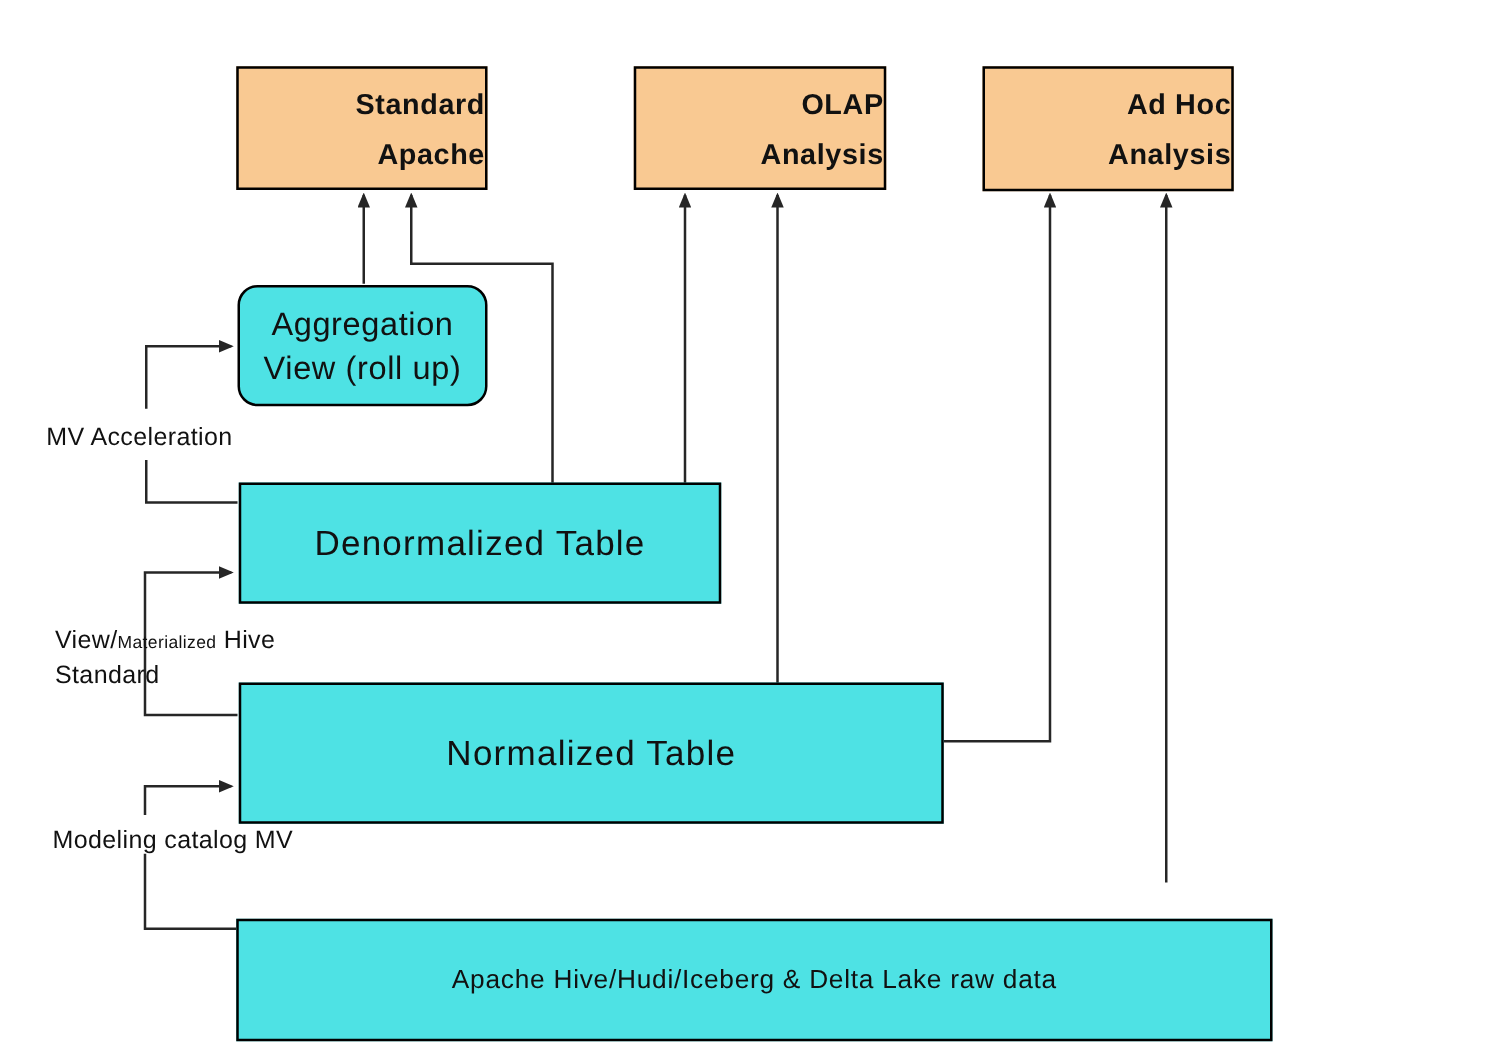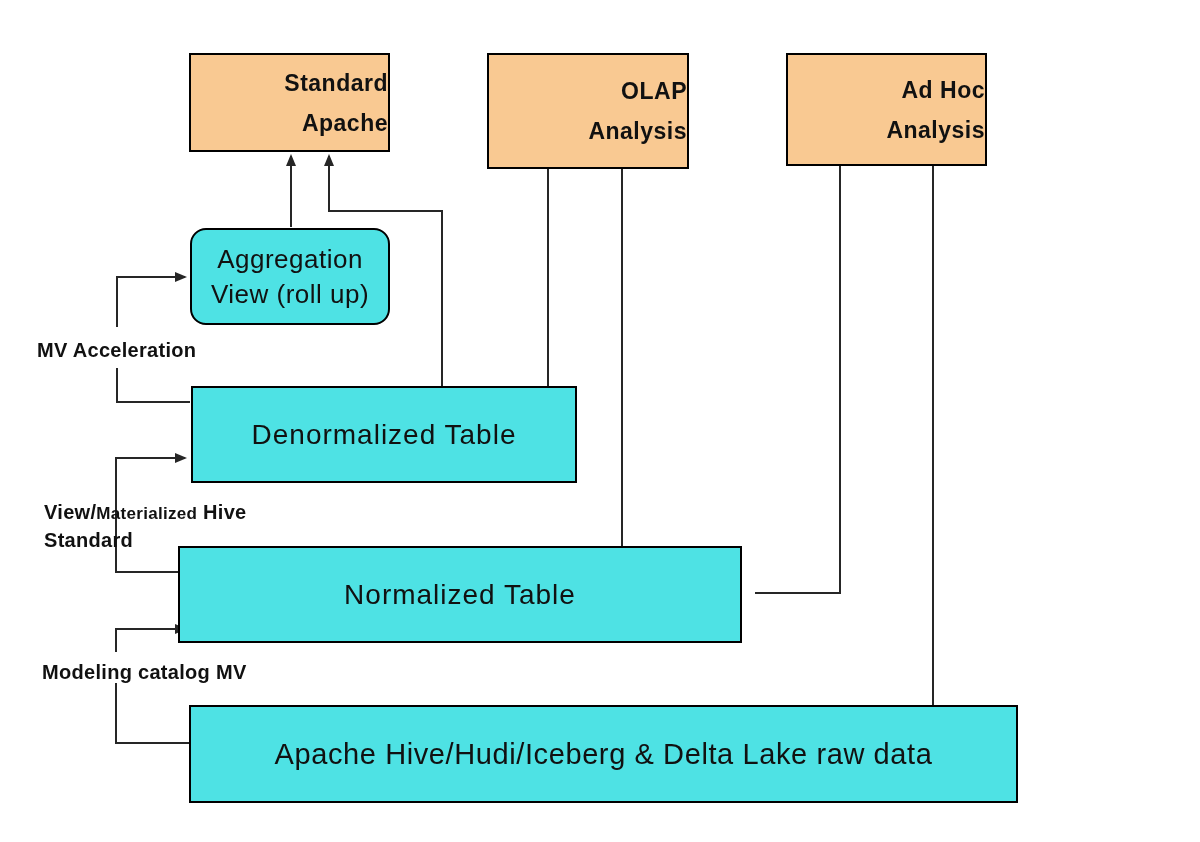--- a/index.html
+++ b/index.html
@@ -18,26 +18,26 @@
   .box.orange{
     background:var(--orange,#f9c992);border:2px solid var(--border,#000);
     font-weight:700;font-size:23px;line-height:40px;align-items:flex-end;
   }
   .box.cyan{
     background:var(--cyan,#4ee2e4);border:2.5px solid var(--border,#000);
     font-weight:400;
   }
   .box.cyan.two-line{font-size:26px;line-height:35px;border-radius:16px;}
   .box.cyan.mid{font-size:28px;letter-spacing:1px;}
-  .box.cyan.wide{font-size:29px;letter-spacing:.6px;}
+  .box.cyan.wide{font-size:21px;letter-spacing:.6px;margin-top:30px;}
   .edge-label{
-    position:absolute;font-weight:700;font-size:20px;line-height:27px;
+    position:absolute;font-weight:400;font-size:20px;line-height:27px;
     white-space:nowrap;letter-spacing:.3px;
   }
-  .edge-label .small{font-size:17px;}
+  .edge-label .small{font-size:14px;}
 </style>
 </head>
 <body>
 
 <div class="canvas">
 
   <svg class="connectors" viewBox="0 0 1200 842" xmlns="http://www.w3.org/2000/svg">
     <defs>
       <marker id="arrow" viewBox="0 0 12 10" refX="10" refY="5" markerWidth="12" markerHeight="10" markerUnits="userSpaceOnUse" orient="auto">
         <path class="arrowhead" d="M0,0 L12,5 L0,10 Z"></path>
@@ -62,37 +62,37 @@
     <path class="connector" d="M190,572 H116 V458 H185" marker-end="url(#arrow)"></path>
 
     <path class="connector" d="M116,652 V629 H185" marker-end="url(#arrow)"></path>
     <path class="connector" d="M116,683 V743 H189"></path>
   </svg>
 
   <div class="box orange" style="left:189px;top:53px;width:201px;height:99px">
     <span>Standard</span>
     <span>Apache</span>
   </div>
-  <div class="box orange" style="left:487px;top:53px;width:202px;height:116px">
+  <div class="box orange" style="left:507px;top:53px;width:202px;height:99px">
     <span>OLAP</span>
     <span>Analysis</span>
   </div>
-  <div class="box orange" style="left:786px;top:53px;width:201px;height:113px">
+  <div class="box orange" style="left:786px;top:53px;width:201px;height:100px">
     <span>Ad Hoc</span>
     <span>Analysis</span>
   </div>
 
   <div class="box cyan two-line" style="left:190px;top:228px;width:200px;height:97px">
     <span>Aggregation</span>
     <span>View (roll up)</span>
   </div>
   <div class="box cyan mid" style="left:191px;top:386px;width:386px;height:97px">
     <span>Denormalized Table</span>
   </div>
-  <div class="box cyan mid" style="left:178px;top:546px;width:564px;height:97px">
+  <div class="box cyan mid" style="left:191px;top:546px;width:564px;height:113px">
     <span>Normalized Table</span>
   </div>
   <div class="box cyan wide" style="left:189px;top:705px;width:829px;height:98px">
     <span>Apache Hive/Hudi/Iceberg &amp; Delta Lake raw data</span>
   </div>
 
   <div class="edge-label" style="left:37px;top:337px">MV Acceleration</div>
 
   <div class="edge-label" style="left:44px;top:499px">
     <div>

